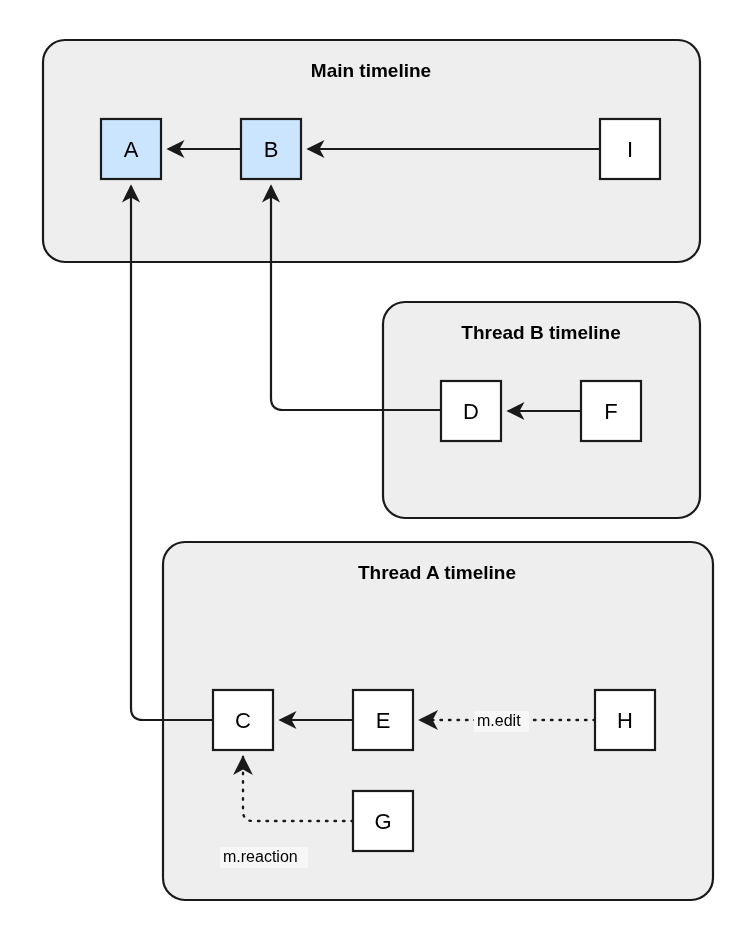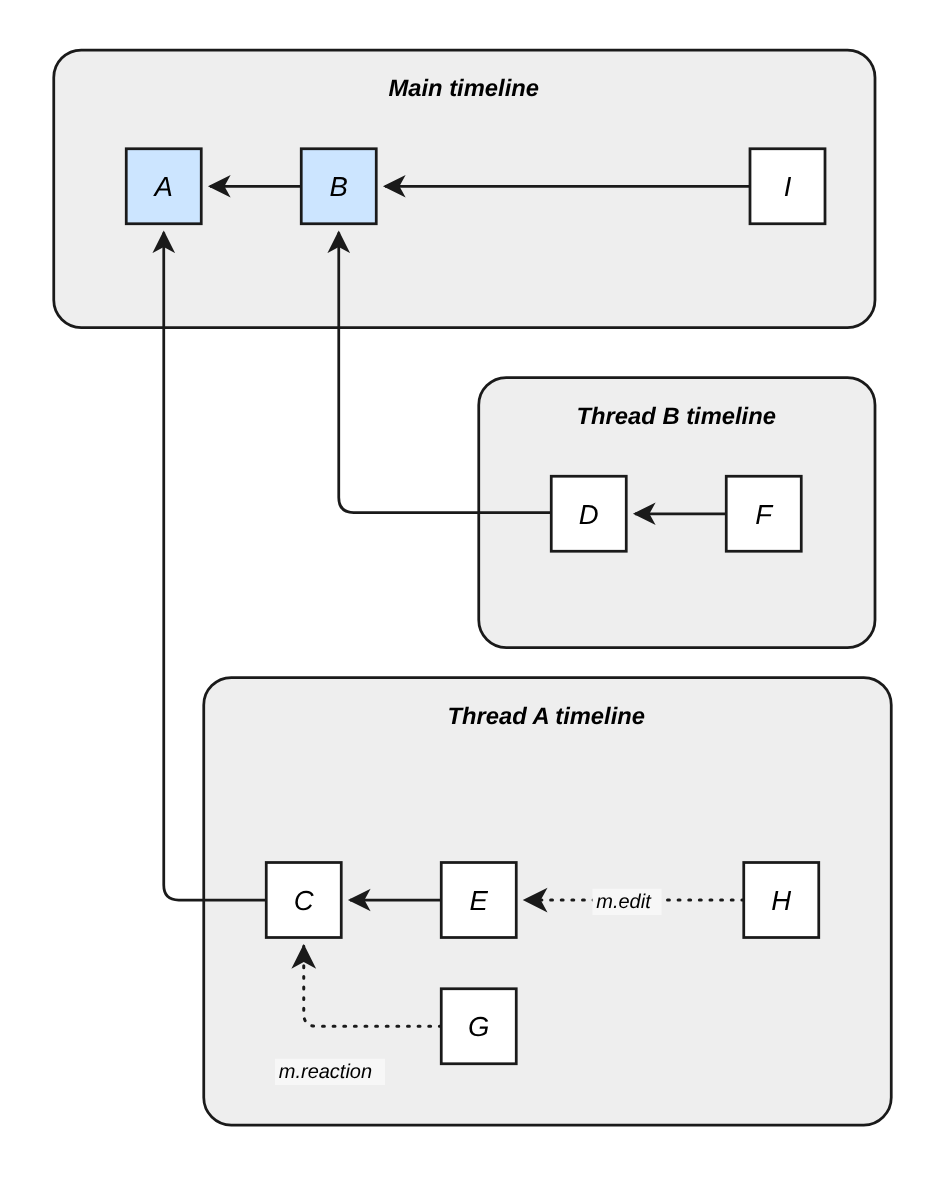--- a/index.html
+++ b/index.html
@@ -13,21 +13,20 @@
     font-family: "Liberation Sans", sans-serif;
     position: relative;
     overflow: hidden;
   }
   #diagram-root {
     position: absolute;
     left: 0;
     top: 0;
     width: 756px;
     height: 942px;
-    font-style: italic;
   }
   svg.diagram-canvas {
     position: absolute;
     left: 0;
     top: 0;
     width: 756px;
     height: 942px;
   }
   .group-title {
     font-weight: bold;

